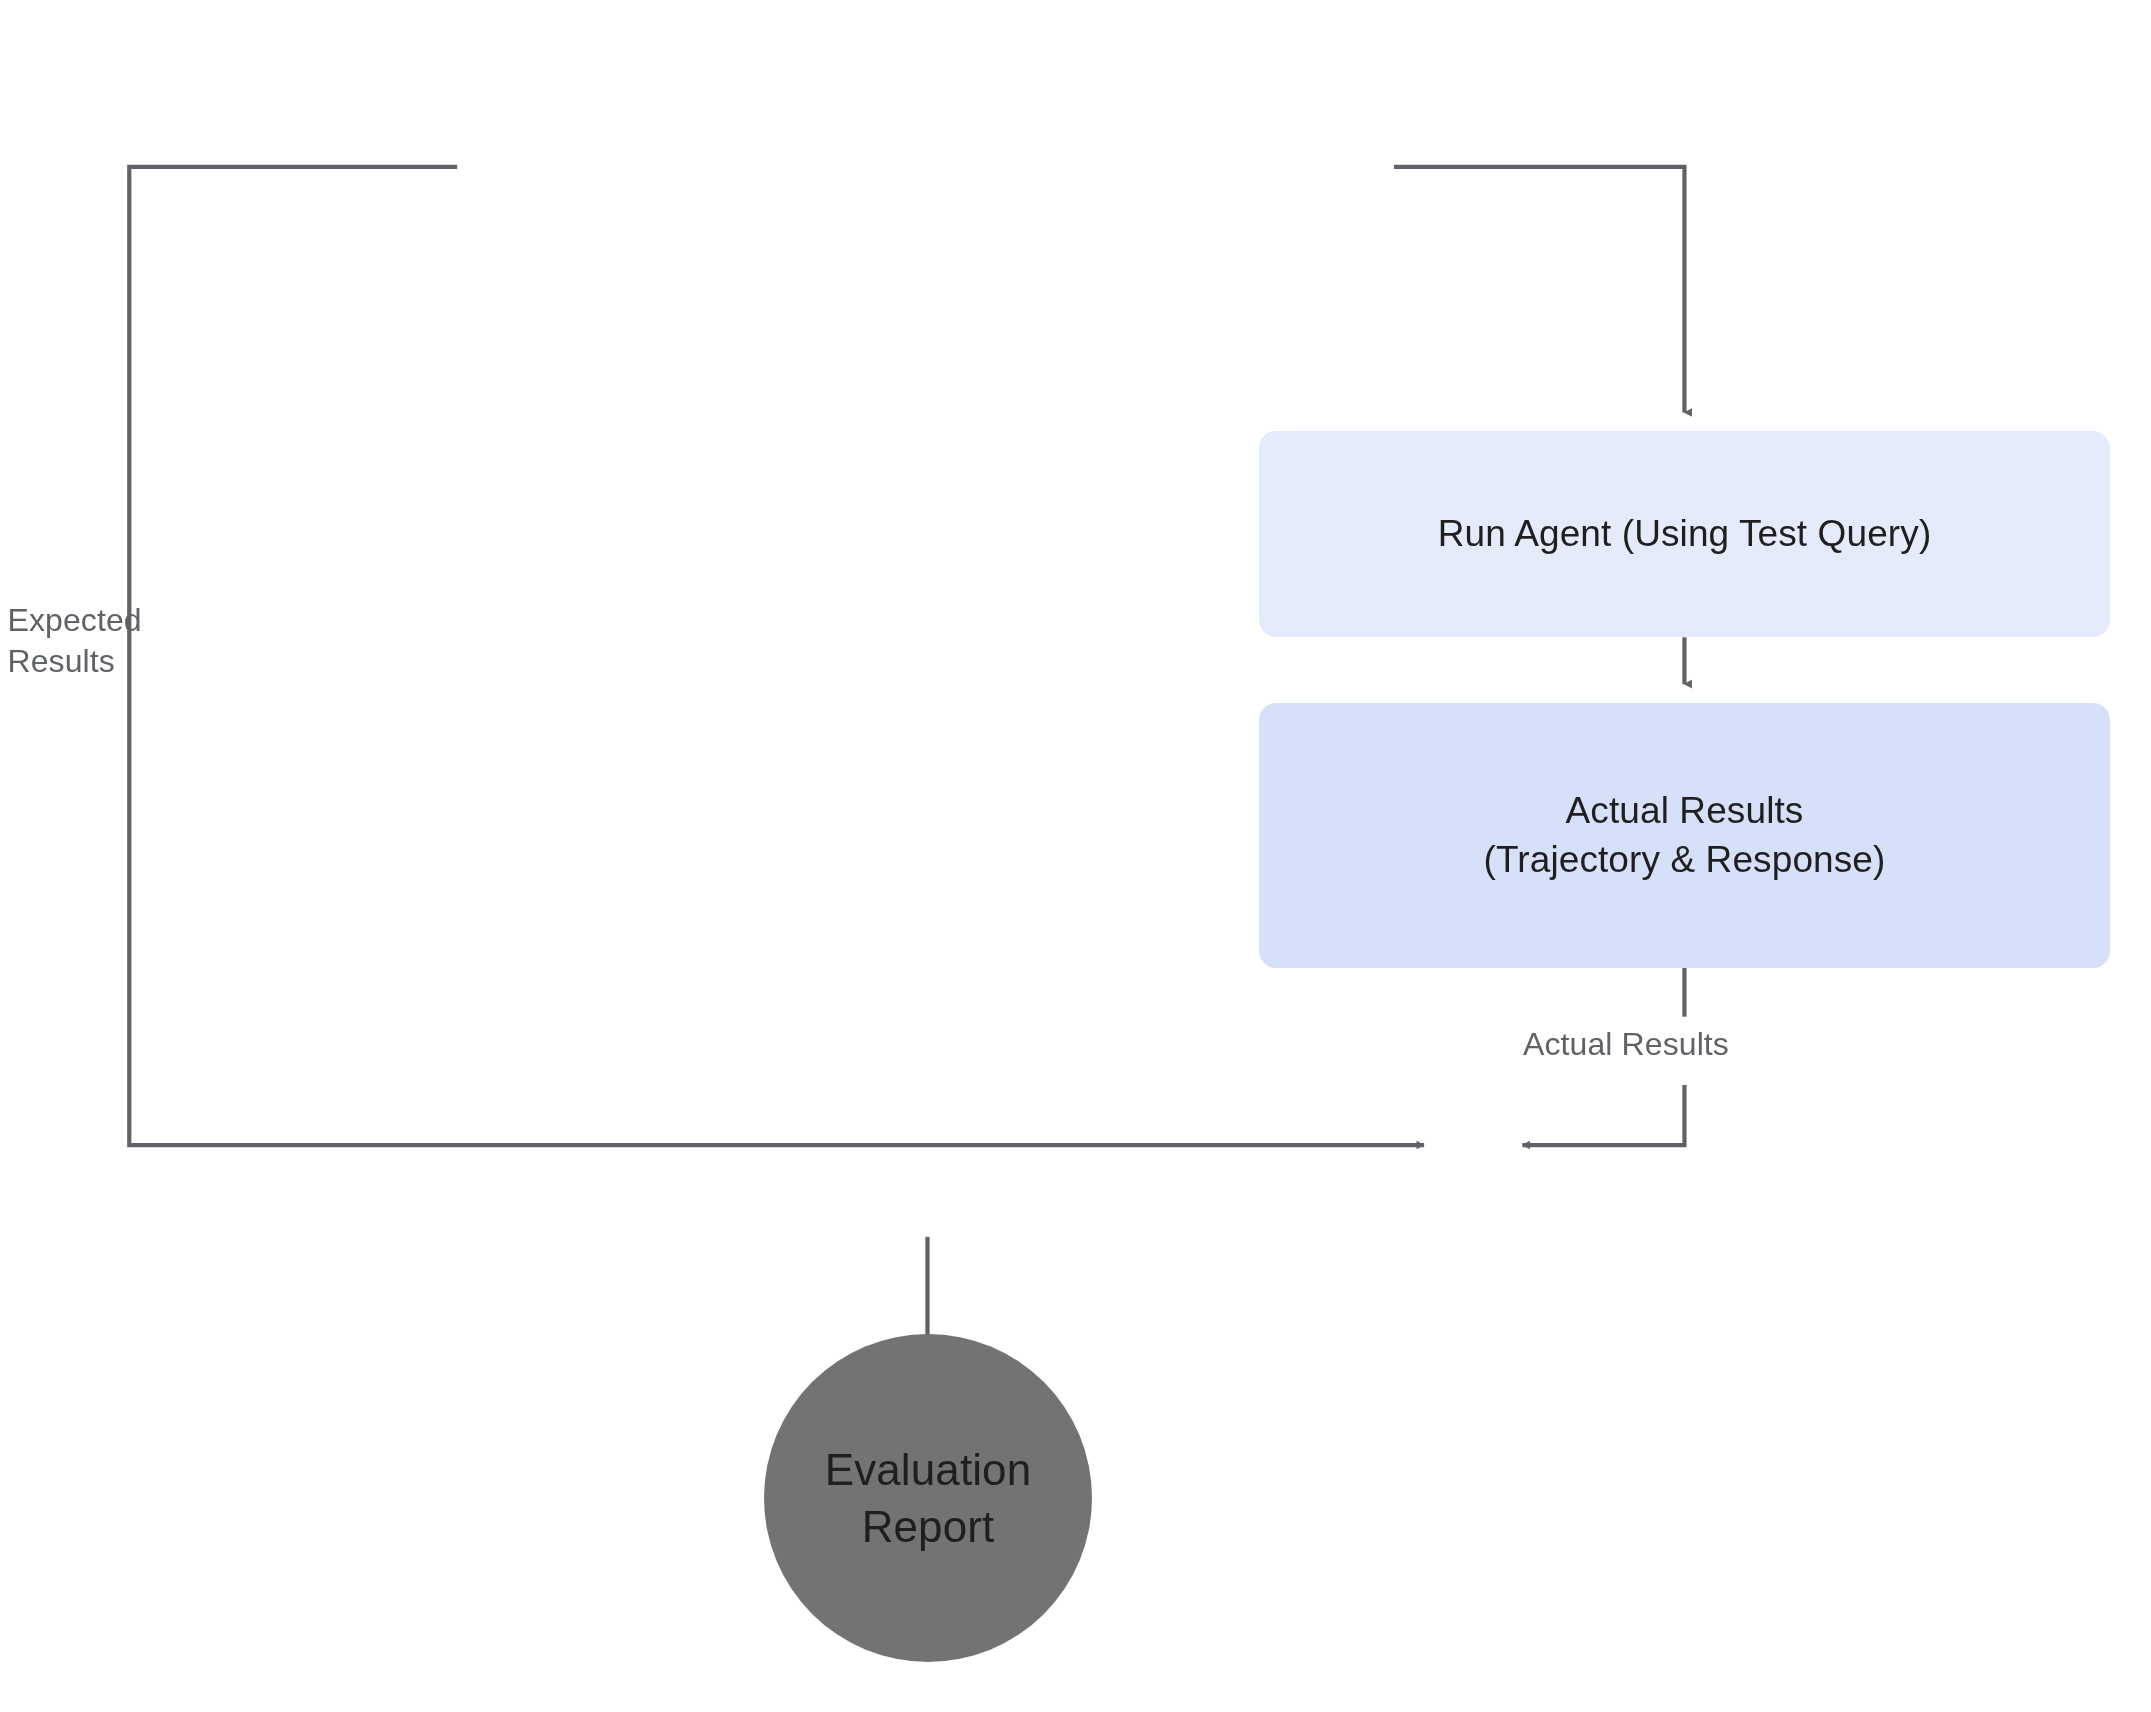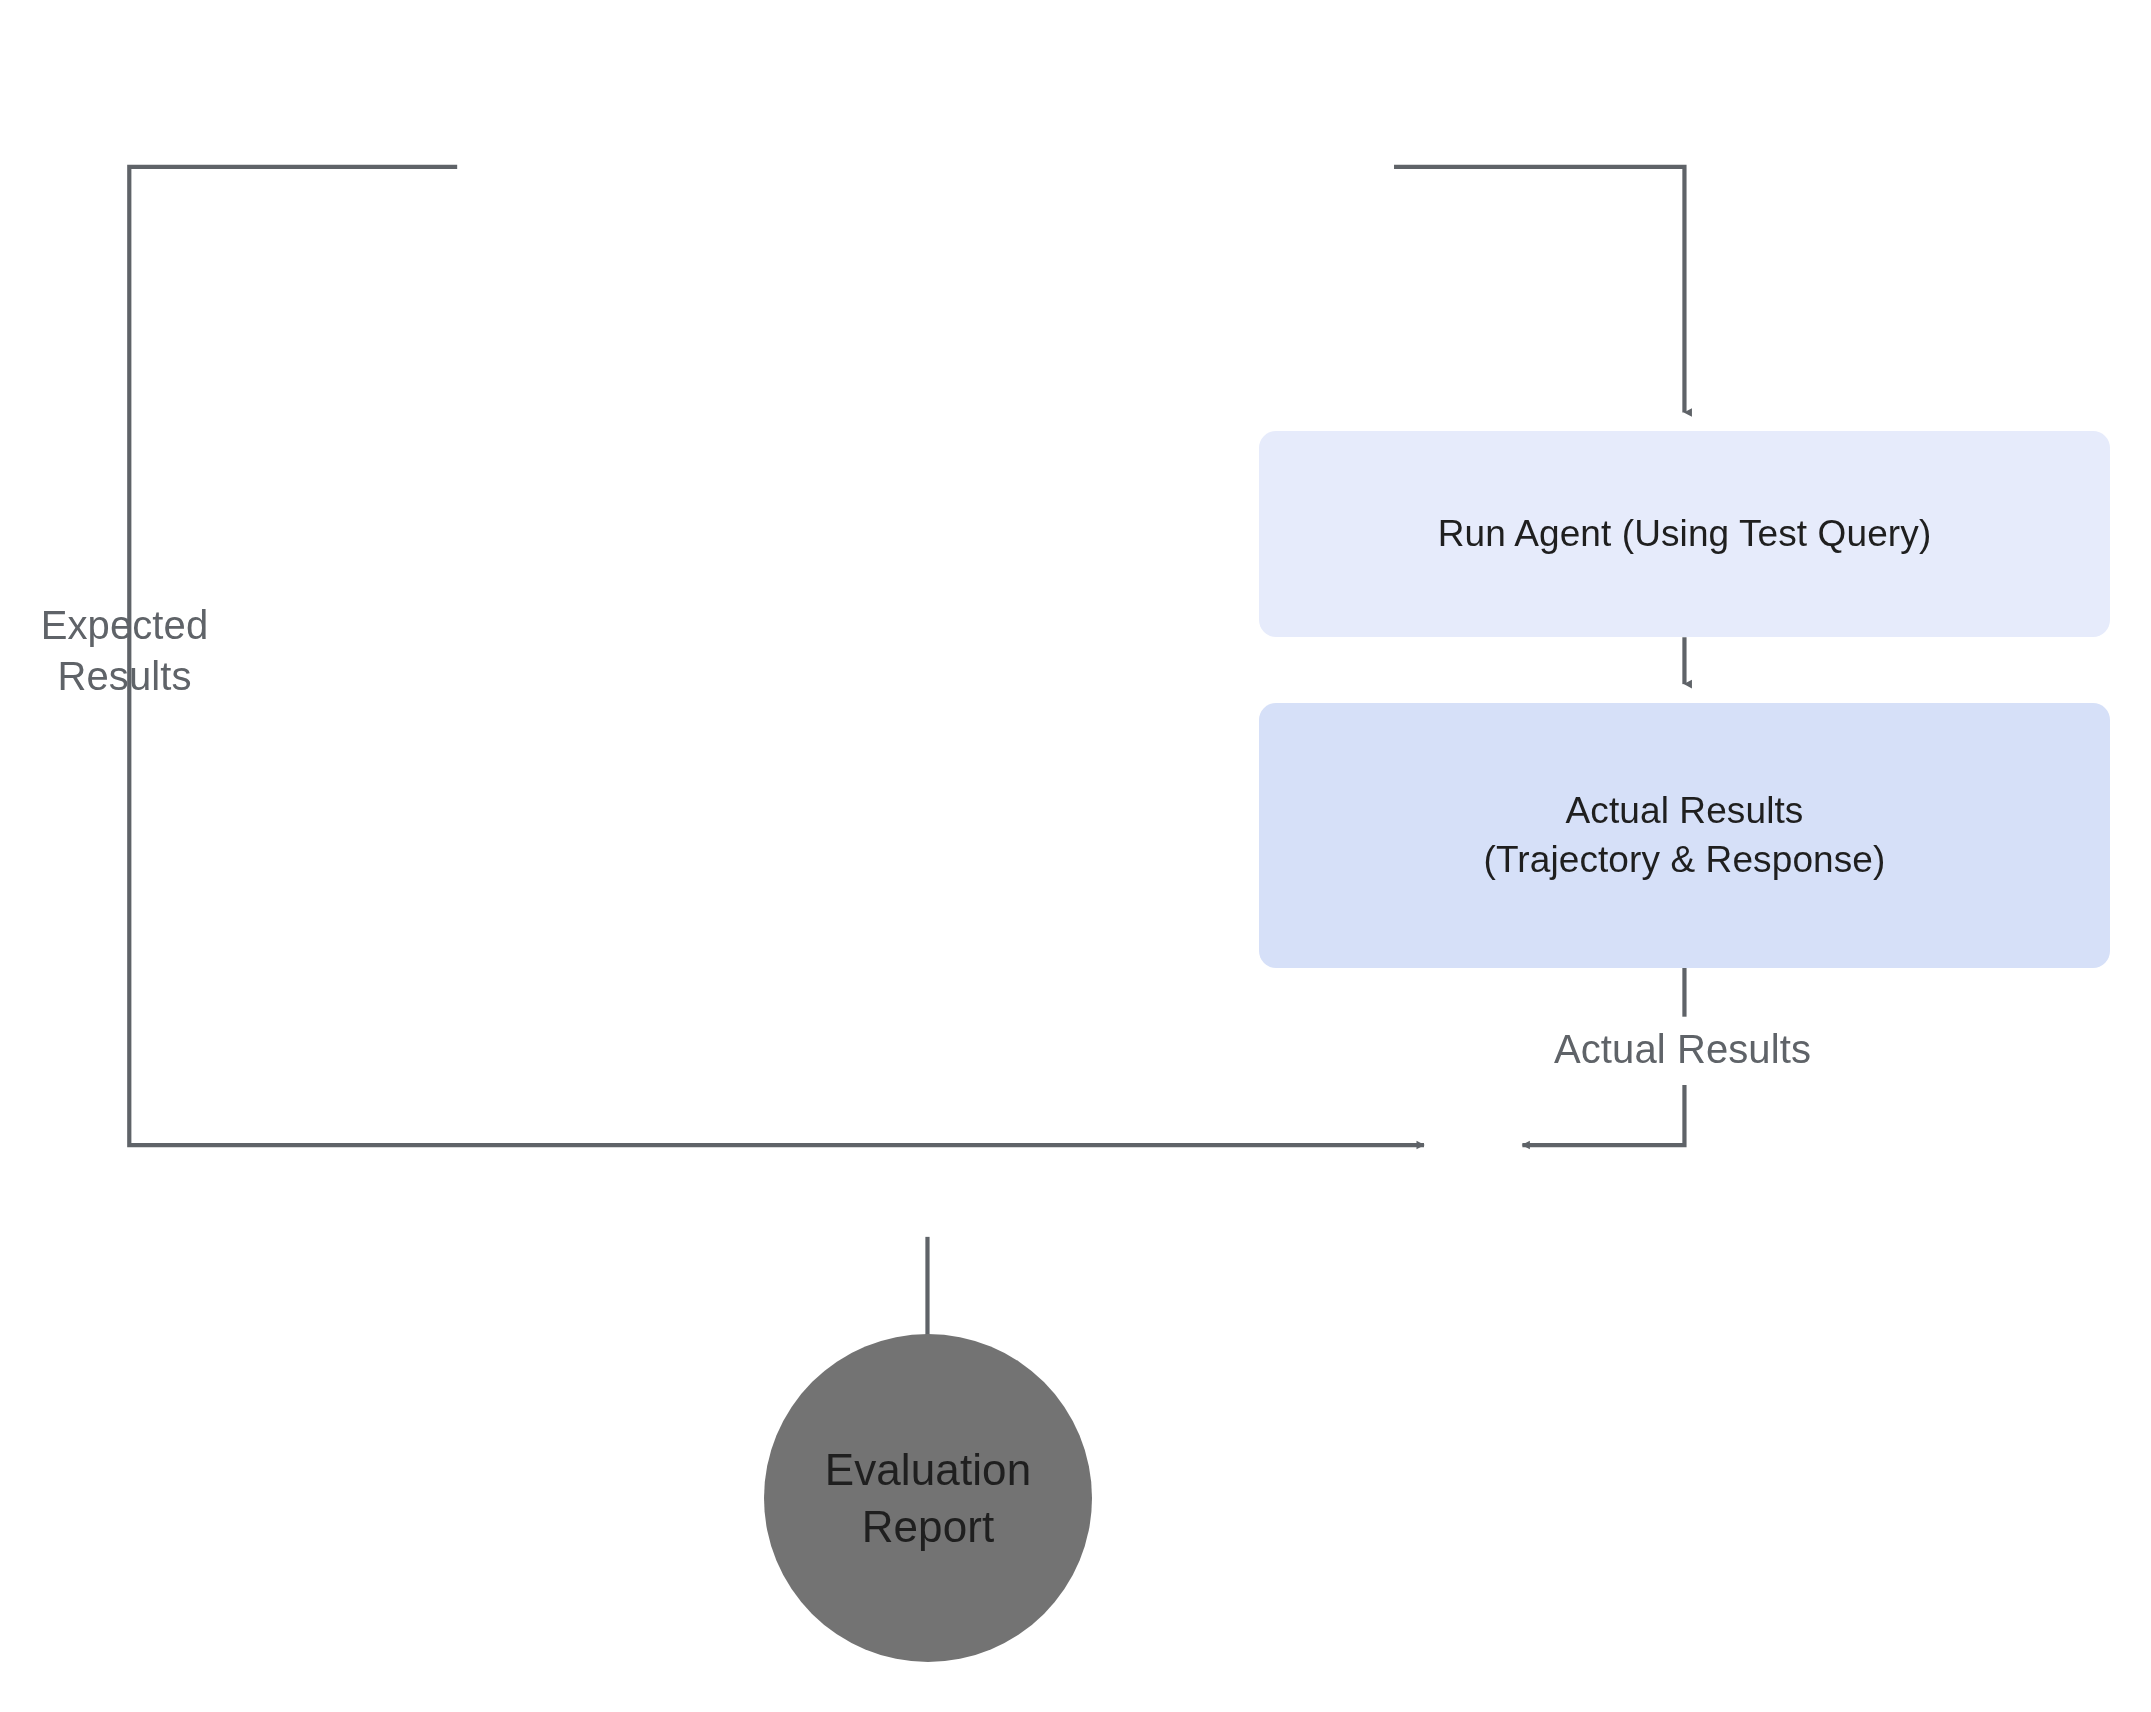--- a/index.html
+++ b/index.html
@@ -68,23 +68,23 @@
     left: 764px; top: 1334px;
     width: 328px; height: 328px;
     border-radius: 50%;
     background: #737373;
     font-size: 44px;
   }
 
   .edge-label {
     position: absolute;
     color: #5f6368;
-    font-size: 40px;
+    font-size: 32px;
     line-height: 1.28;
-    text-align: center;
+    text-align: left;
     white-space: pre-line;
     letter-spacing: 0.1px;
   }
   #label-expected-results {
     left: 7.5px; top: 600px;
     width: 234px;
   }
   #label-actual-results {
     left: 1523px; top: 1024px;
     width: 319px;

